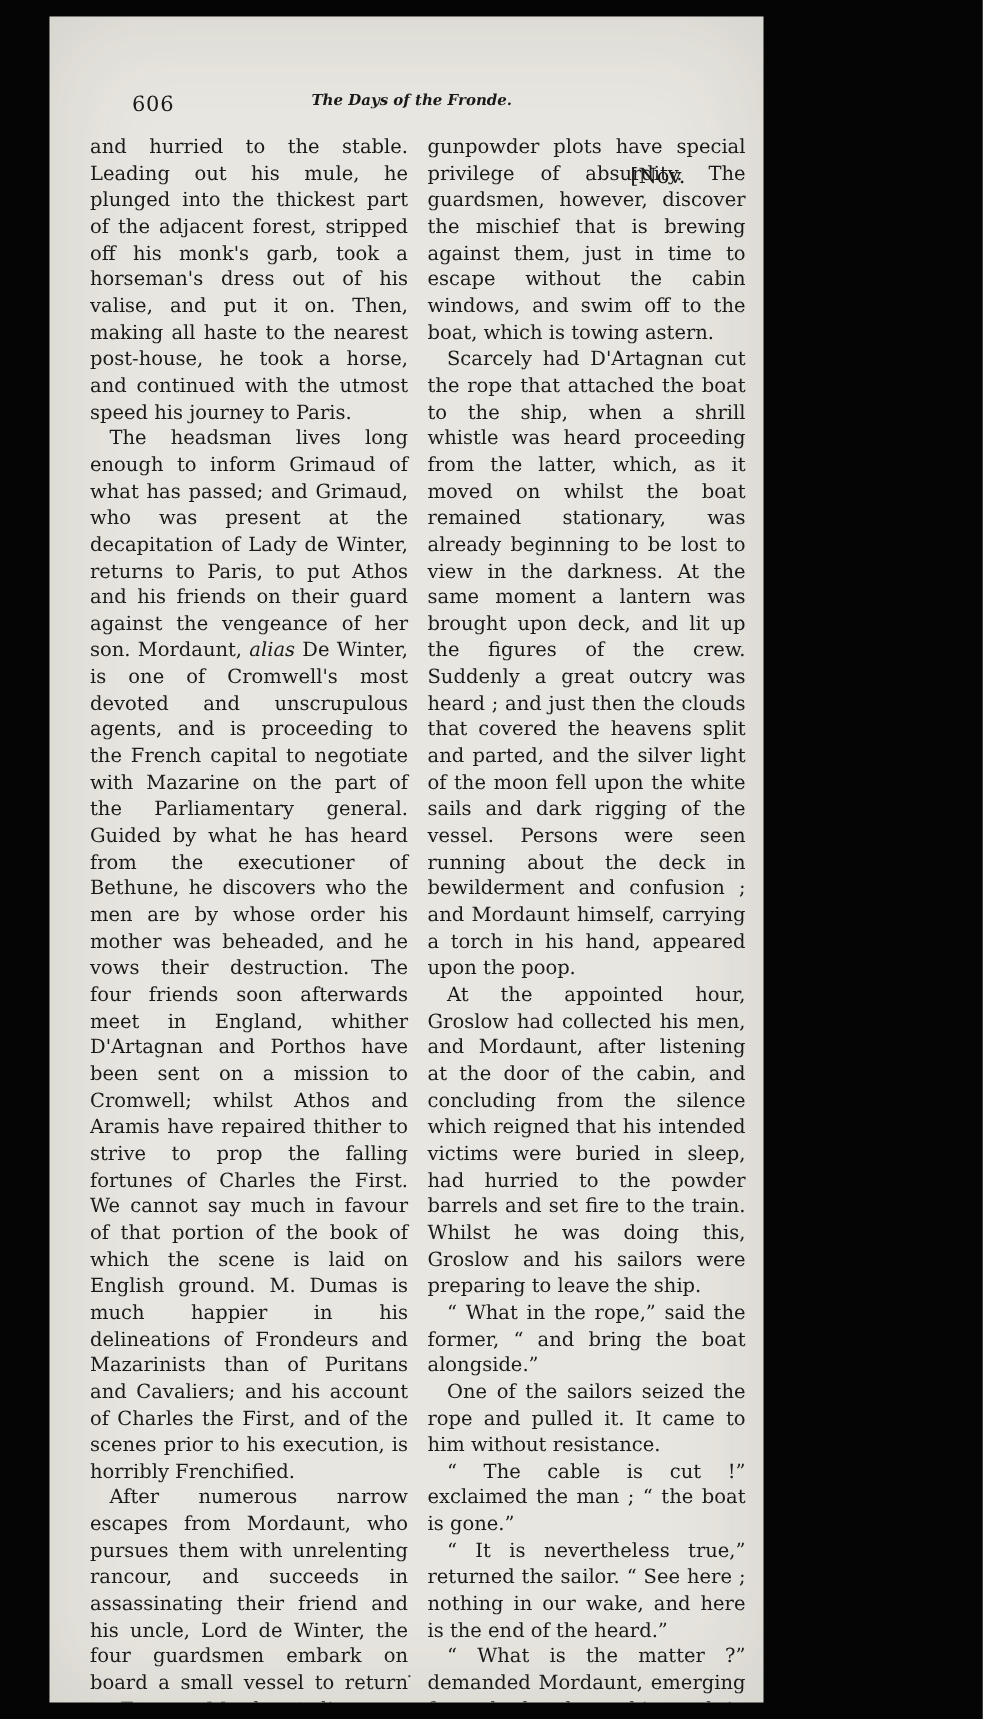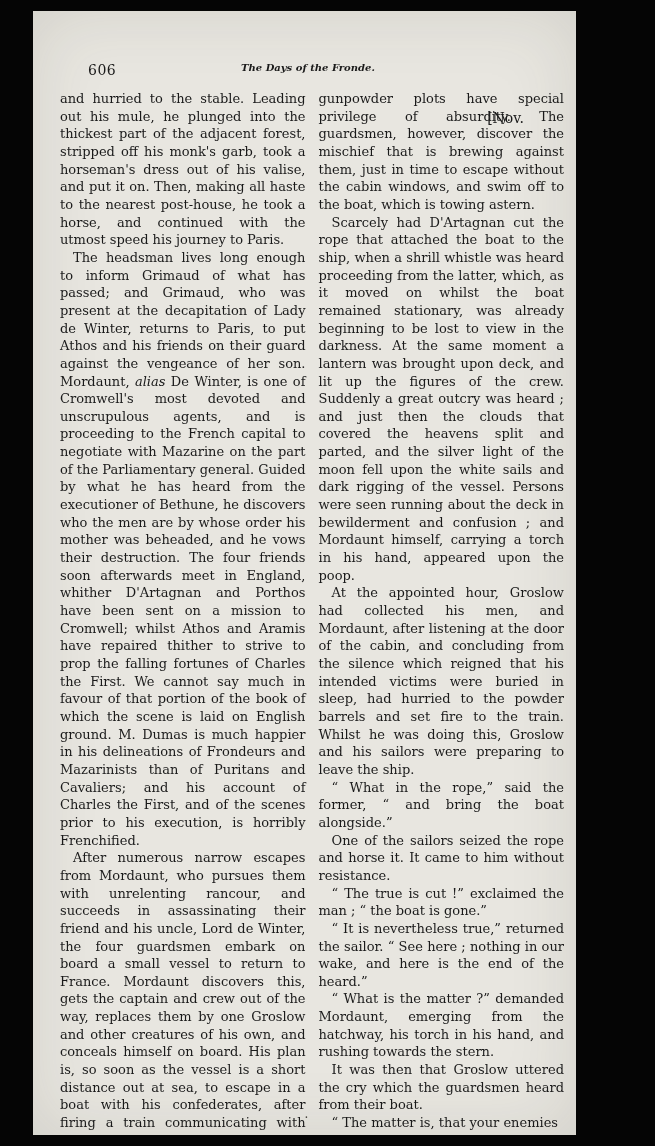--- a/index.html
+++ b/index.html
@@ -3,21 +3,21 @@
 <meta charset="utf-8">
 <style>
   html,body{margin:0;padding:0;}
   body{
     width:655px;height:1146px;position:relative;
     background:#050505;
     font-family:"DejaVu Serif","Liberation Serif",serif;
   }
   .scan-frame{position:absolute;inset:0;background:#050505;}
   .page{
-    position:absolute;left:33px;top:11px;width:543px;height:1124px;
+    position:absolute;left:33px;top:11px;width:476px;height:1124px;
     background:#e8e6e0;color:#1a1a1a;overflow:hidden;
     box-shadow:inset 0 0 70px rgba(60,55,45,0.12);
   }
   .running-head{
     position:relative;margin:51px 40px 9px 55px;height:19px;font-size:14px;
   }
   .pageno{position:absolute;left:0;top:0;letter-spacing:0.5px;}
   .title{
     position:absolute;left:50%;top:0;transform:translateX(-53%);
     font-style:italic;font-size:10px;white-space:nowrap;font-weight:600;
@@ -50,22 +50,22 @@
         <p class="cont">and hurried to the stable.  Leading out his mule, he plunged into the thickest part of the adjacent forest, stripped off his monk's garb, took a horseman's dress out of his valise, and put it on.  Then, making all haste to the nearest post-house, he took a horse, and continued with the utmost speed his journey to Paris.</p>
         <p><span>The headsman lives long enough to inform Grimaud of what has passed; and Grimaud, who was present at the decapitation of Lady de Winter, returns to Paris, to put Athos and his friends on their guard against the vengeance of her son.  Mordaunt, </span><em>alias</em><span> De Winter, is one of Cromwell's most devoted and unscrupulous agents, and is proceeding to the French capital to negotiate with Mazarine on the part of the Parliamentary general.  Guided by what he has heard from the executioner of Bethune, he discovers who the men are by whose order his mother was beheaded, and he vows their destruction.  The four friends soon afterwards meet in England, whither D'Artagnan and Porthos have been sent on a mission to Cromwell; whilst Athos and Aramis have repaired thither to strive to prop the falling fortunes of Charles the First.  We cannot say much in favour of that portion of the book of which the scene is laid on English ground.  M. Dumas is much happier in his delineations of Frondeurs and Mazarinists than of Puritans and Cavaliers; and his account of Charles the First, and of the scenes prior to his execution, is horribly Frenchified.</span></p>
         <p>After numerous narrow escapes from Mordaunt, who pursues them with unrelenting rancour, and succeeds in assassinating their friend and his uncle, Lord de Winter, the four guardsmen embark on board a small vessel to return to France.  Mordaunt discovers this, gets the captain and crew out of the way, replaces them by one Groslow and other creatures of his own, and conceals himself on board.  His plan is, so soon as the vessel is a short distance out at sea, to escape in a boat with his confederates, after firing a train communicating with some barrels of powder in the hold.  There is some improbability in this part of the story ; but</p>
       </div>
 
       <div class="col">
         <p class="cont">gunpowder plots have special privilege of absurdity.  The guardsmen, however, discover the mischief that is brewing against them, just in time to escape without the cabin windows, and swim off to the boat, which is towing astern.</p>
         <p>Scarcely had D'Artagnan cut the rope that attached the boat to the ship, when a shrill whistle was heard proceeding from the latter, which, as it moved on whilst the boat remained stationary, was already beginning to be lost to view in the darkness.  At the same moment a lantern was brought upon deck, and lit up the figures of the crew.  Suddenly a great outcry was heard ; and just then the clouds that covered the heavens split and parted, and the silver light of the moon fell upon the white sails and dark rigging of the vessel.  Persons were seen running about the deck in bewilderment and confusion ; and Mordaunt himself, carrying a torch in his hand, appeared upon the poop.</p>
         <p>At the appointed hour, Groslow had collected his men, and Mordaunt, after listening at the door of the cabin, and concluding from the silence which reigned that his intended victims were buried in sleep, had hurried to the powder barrels and set fire to the train.  Whilst he was doing this, Groslow and his sailors were preparing to leave the ship.</p>
         <p>“ What in the rope,” said the former, “ and bring the boat alongside.”</p>
-        <p>One of the sailors seized the rope and horse it.  It came to him without resistance.</p>
-        <p>“ The true is cut !” exclaimed the man ; “ the boat is gone.”</p>
+        <p>One of the sailors seized the rope and pulled it.  It came to him without resistance.</p>
+        <p>“ The cable is cut !” exclaimed the man ; “ the boat is gone.”</p>
         <p>“ It is nevertheless true,” returned the sailor.  “ See here ; nothing in our wake, and here is the end of the heard.”</p>
         <p>“ What is the matter ?” demanded Mordaunt, emerging from the hatchway, his torch in his hand, and rushing towards the stern.</p>
         <p>It was then that Groslow uttered the cry which the guardsmen heard from their boat.</p>
         <p>“ The matter is, that your enemies</p>
       </div>
 
     </div>
 
     <span class="printers-mark">.</span>
 

